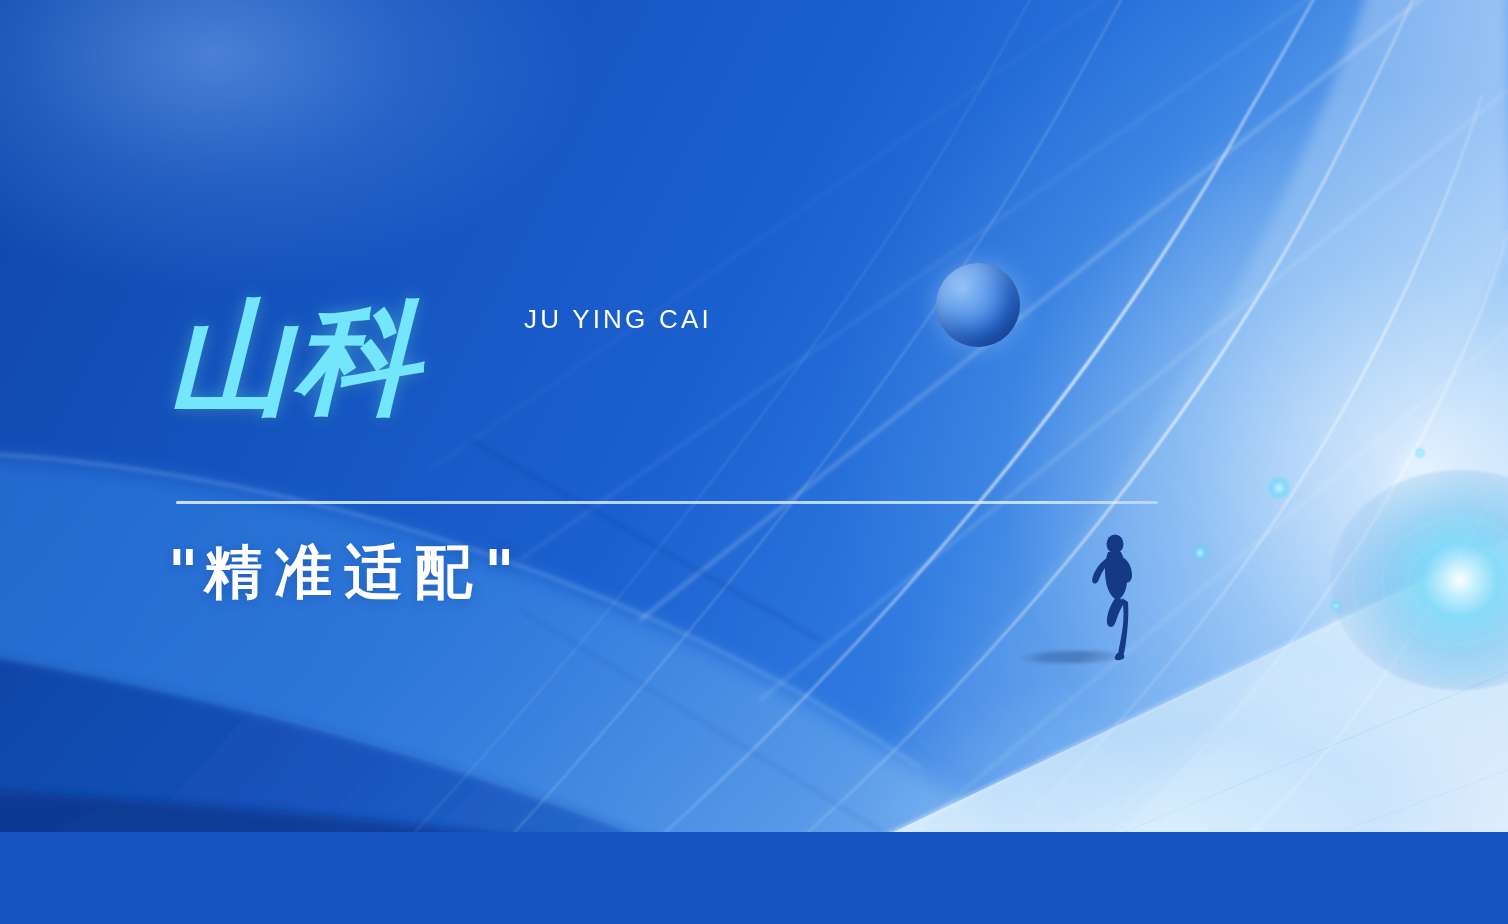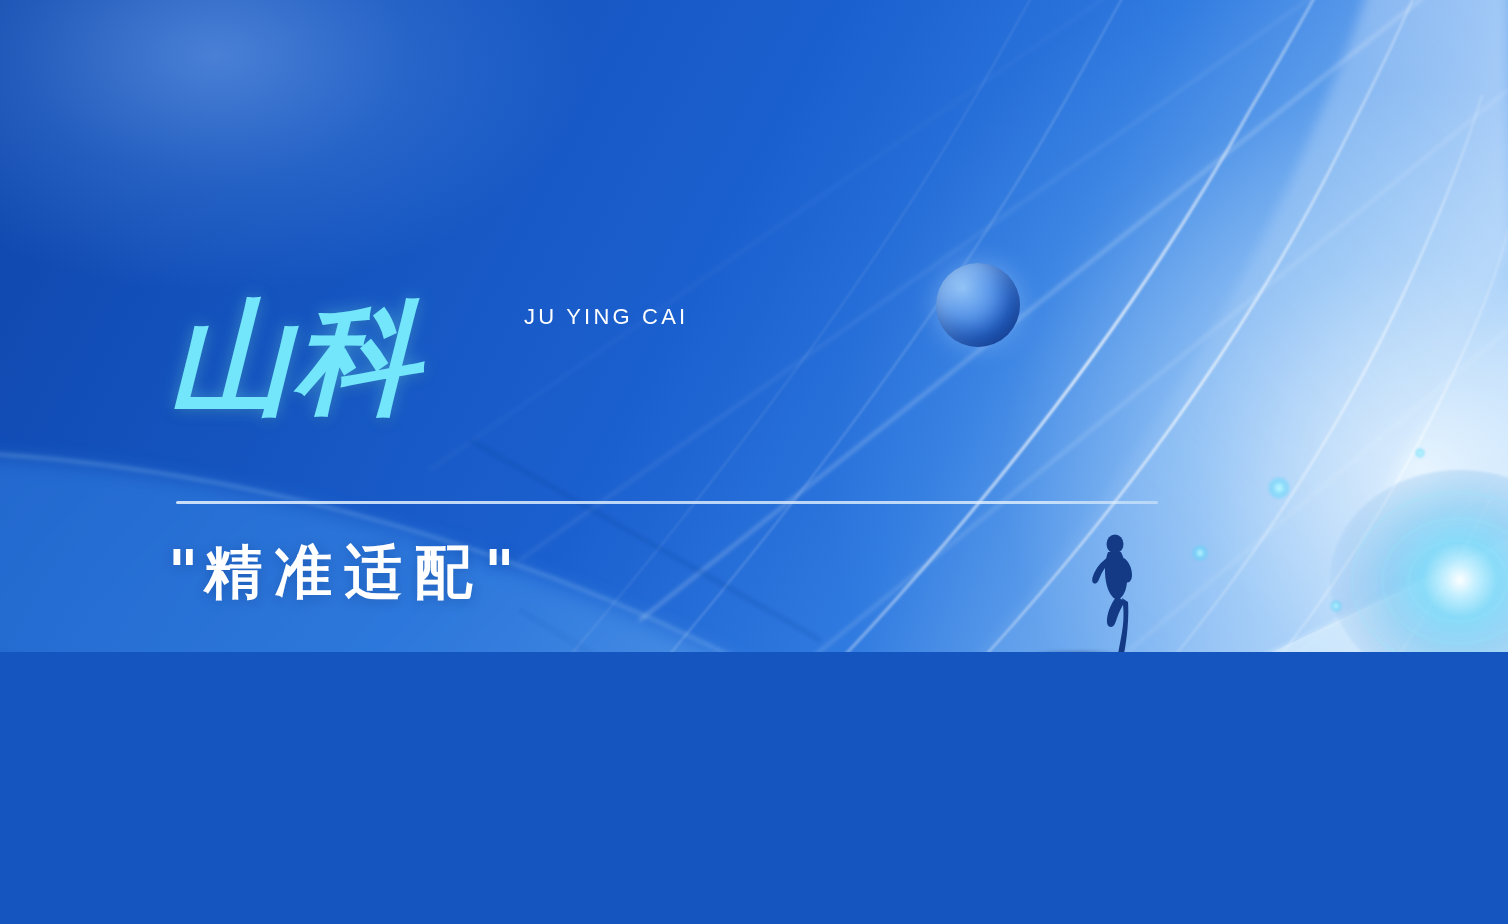--- a/index.html
+++ b/index.html
@@ -3,21 +3,21 @@
 <meta charset="utf-8">
 <title>山科 助力水域指标化管理</title>
 <style>
   html,body{margin:0;padding:0;}
   body{
     width:1508px;height:924px;overflow:hidden;
     font-family:"Liberation Sans","DejaVu Sans",sans-serif;
     background:#1455c0;
   }
   #banner{
-    position:relative;width:1508px;height:652px;overflow:hidden;
+    position:relative;width:1508px;height:832px;overflow:hidden;
     background:#6d28d9;
   }
 
   
   .layer{position:absolute;inset:0;pointer-events:none;}
 
   
   .bg-base{
     background:
       linear-gradient(118deg,
@@ -112,21 +112,21 @@
     position:absolute;left:168px;top:296px;
     font-size:124px;line-height:1;
     font-weight:bold;font-style:italic;
     letter-spacing:2px;
     color:#73e6fb;
     text-shadow:0 0 16px rgba(110,225,250,.45),0 3px 12px rgba(6,40,110,.35);
     white-space:nowrap;
   }
   .pinyin{
     position:absolute;left:524px;top:306px;
-    font-size:22px;line-height:1;
+    font-size:26px;line-height:1;
     letter-spacing:3.2px;
     color:#ffffff;
     white-space:nowrap;
   }
   .headline{
     position:absolute;left:518px;top:357px;
     font-size:88px;line-height:1;
     font-weight:bold;
     letter-spacing:1px;
     color:#ffffff;

